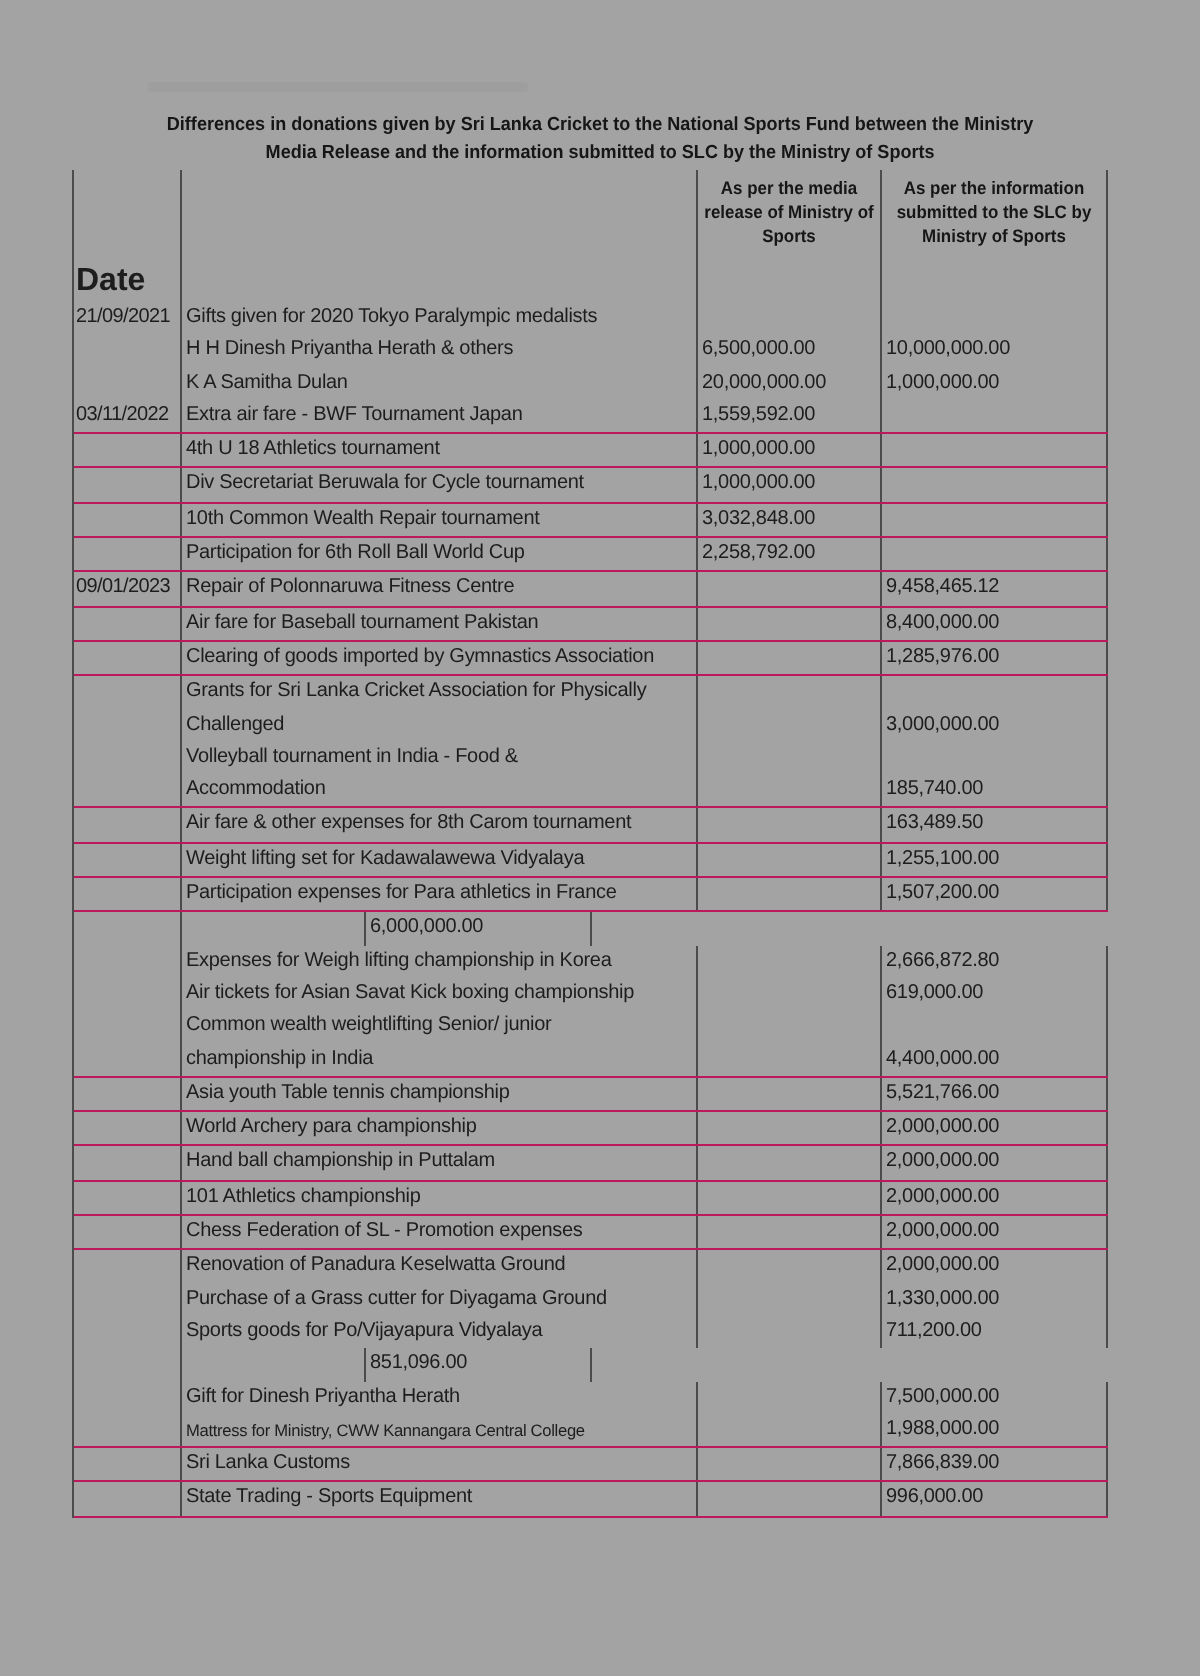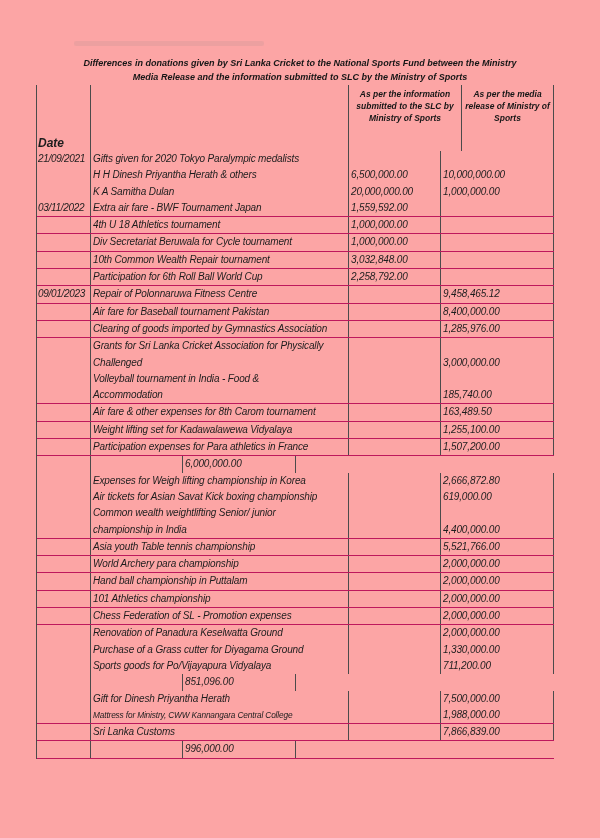--- a/index.html
+++ b/index.html
@@ -4,21 +4,21 @@
 <style>
   html,body{margin:0;padding:0;}
   body{
     width:600px;height:838px;
     background:#ffffff;
     font-family:"Liberation Sans","DejaVu Sans",sans-serif;
     color:#1d1d1d;
     position:relative;
     overflow:hidden;
   }
-  .page{position:absolute;inset:0;background:#fca5a5;font-style:italic;}
+  .page{position:absolute;inset:0;background:#a3a3a3;}
 
   
   .smudge{position:absolute;top:41px;left:74px;width:190px;height:5px;
           background:rgba(130,130,130,0.13);border-radius:2px;}
 
   
   .title{position:absolute;top:56px;left:0;width:600px;text-align:center;
          font-weight:700;font-size:9.5px;line-height:13.5px;color:#161616;}
   .title .tl{display:inline-block;transform:scaleX(0.95);transform-origin:center;white-space:pre;}
 
@@ -34,21 +34,21 @@
   .c-date{width:54px;padding:0 1px;letter-spacing:-0.3px;}
   .c-desc{width:258px;white-space:pre;}
   .c-media{width:92px;display:flex;align-items:flex-end;justify-content:flex-start;}
   .c-slc{width:113px;display:flex;align-items:flex-end;justify-content:flex-start;}
   .c-desc.sm{font-size:8.3px;}
 
   
   .hrow{height:66px;}
   .hc{box-sizing:border-box;border-right:1px solid #4b4b4b;overflow:visible;}
   .hc-date{width:54px;display:flex;align-items:flex-end;
-           font-weight:700;font-size:12px;padding:0 1px 1px 1px;}
+           font-weight:700;font-size:16px;padding:0 1px 1px 1px;}
   .hc-desc{width:258px;}
   .hc-media{width:92px;}
   .hc-slc{width:113px;}
   .hc-media,.hc-slc{padding-top:3px;text-align:center;font-weight:700;
                     font-size:9px;line-height:12px;color:#161616;}
   .hc-media .in,.hc-slc .in{display:inline-block;width:100%;
                     transform:scaleX(0.94);transform-origin:center;white-space:pre-line;}
 </style>
 </head>
 <body>
@@ -60,26 +60,26 @@
   <div class="title">
     <span class="tl">Differences in donations given by Sri Lanka Cricket to the National Sports Fund between the Ministry</span><br>
     <span class="tl">Media Release and the information submitted to SLC by the Ministry of Sports</span>
   </div>
 
   <div class="tbl">
     <div class="block hdr">
       <div class="row hrow">
         <div class="hc hc-date">Date</div>
         <div class="hc hc-desc"></div>
+        <div class="hc hc-media"><span class="in">As per the media
+release of Ministry of
+Sports</span></div>
         <div class="hc hc-slc"><span class="in">As per the information
 submitted to the SLC by
 Ministry of Sports</span></div>
-        <div class="hc hc-media"><span class="in">As per the media
-release of Ministry of
-Sports</span></div>
       </div>
     </div>
     <div id="tbody">
         <div class="block">
           <div class="row">
             <div class="c c-date">21/09/2021</div>
             <div class="c c-desc">Gifts given for 2020 Tokyo Paralympic medalists</div>
             <div class="c c-media"></div>
             <div class="c c-slc"></div>
           </div>
@@ -305,20 +305,21 @@
           <div class="row">
             <div class="c c-date"></div>
             <div class="c c-desc">Sri Lanka Customs</div>
             <div class="c c-media"></div>
             <div class="c c-slc">7,866,839.00</div>
           </div>
         </div>
         <div class="block">
           <div class="row">
             <div class="c c-date"></div>
+            <div class="c c-desc">State Trading - Sports Equipment</div>
             <div class="c c-media"></div>
             <div class="c c-slc">996,000.00</div>
           </div>
         </div>
       </div>
   </div>
 
 </div>
 
 </body></html>

